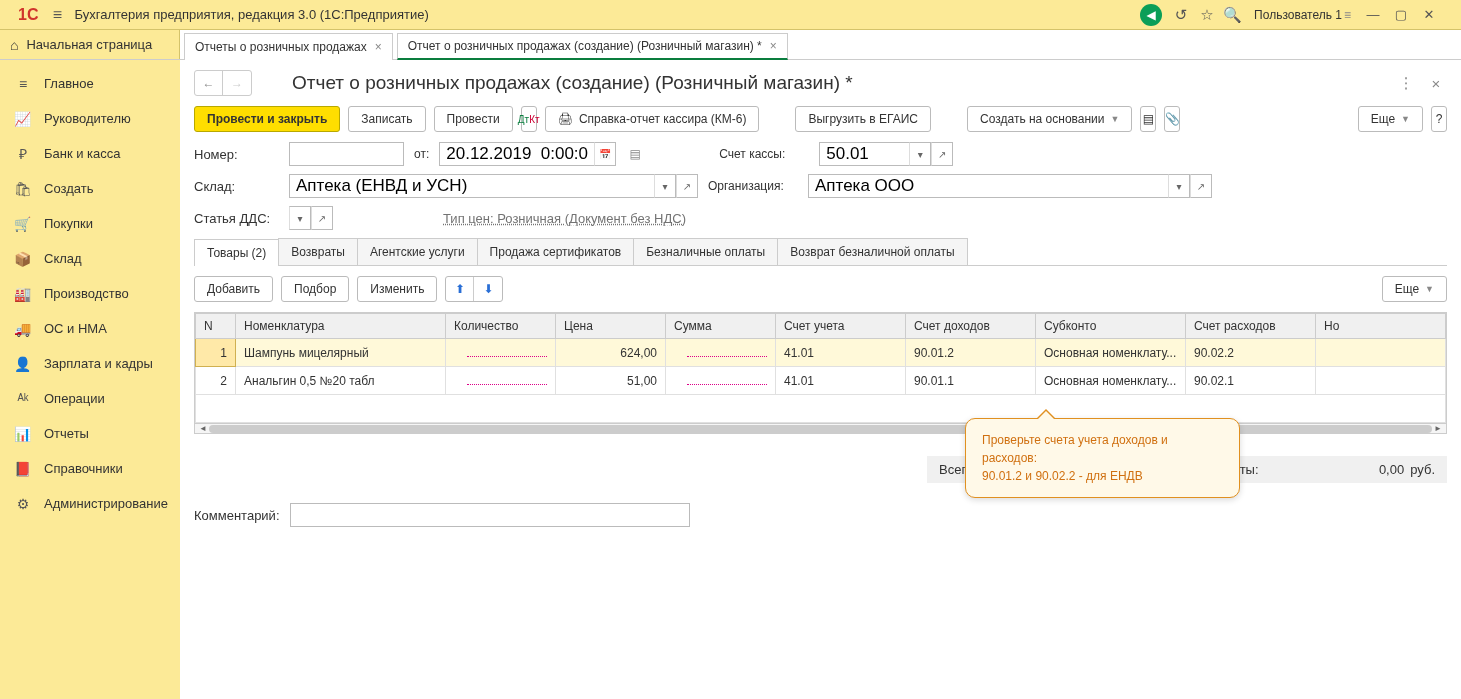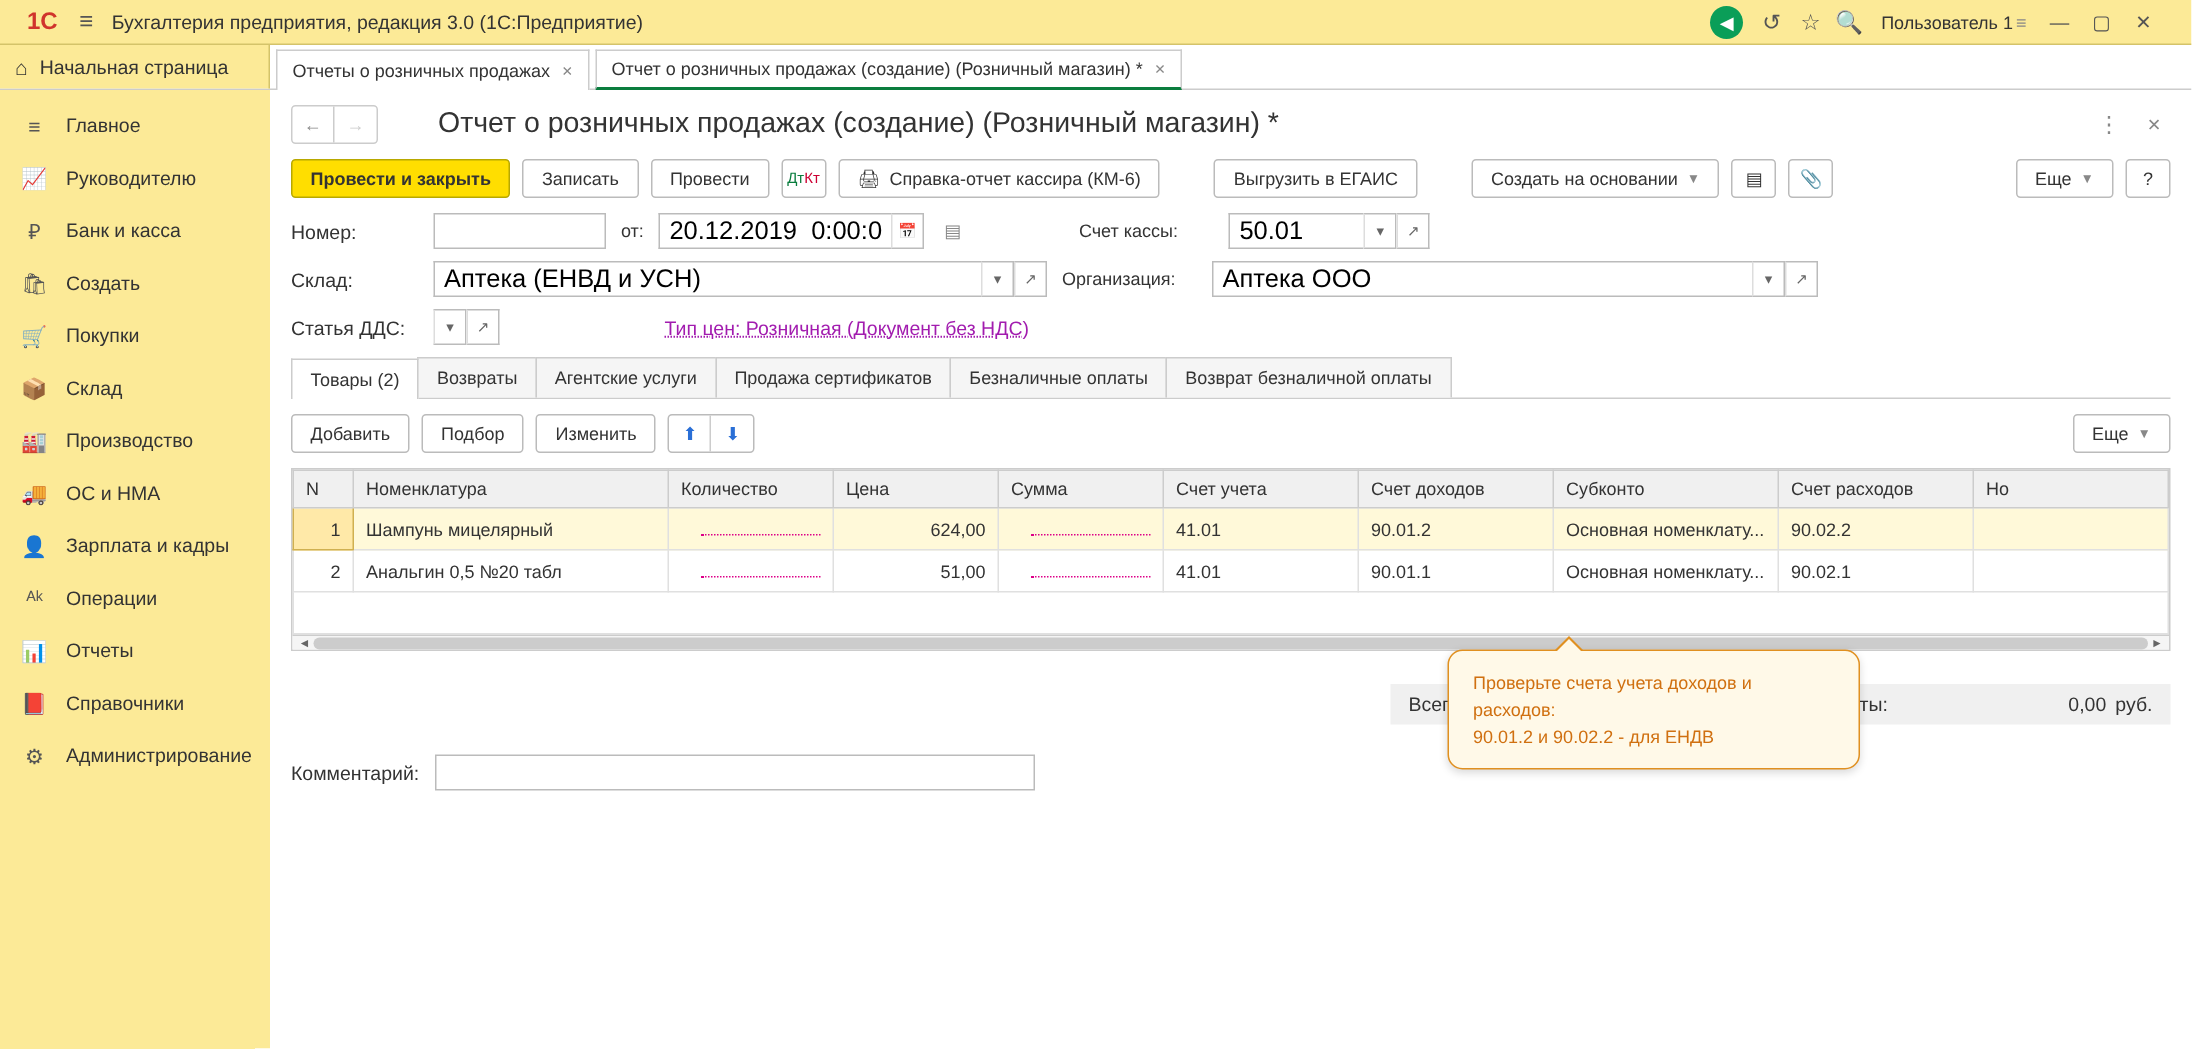--- a/index.html
+++ b/index.html
@@ -39,33 +39,33 @@
 .nav-btn{ width:28px;height:24px;display:flex;align-items:center;justify-content:center;color:#888;border-right:1px solid #ccc;cursor:pointer;}
 .nav-btn:last-child{border-right:none;}
 .doc-title{ font-size:19px;margin-left:40px;color:#333;}
 .header-actions{ margin-left:auto;display:flex;align-items:center;gap:8px;}
 .icon-btn-sm{ width:22px;height:22px;display:flex;align-items:center;justify-content:center;color:#888;cursor:pointer;font-size:15px;}
 
 
 .toolbar{ display:flex;align-items:center;gap:8px;margin-bottom:10px;flex-wrap:wrap;}
 .btn{ border:1px solid #bbb;border-radius:3px;background:#fff;height:26px;padding:0 12px;font-size:12px;display:flex;align-items:center;cursor:pointer;}
 .btn.primary{ background:#FFDE00;border-color:#b8a800;font-weight:bold;}
-.btn.icon-only{ padding:0;width:30px;justify-content:center;}
+.btn.icon-only{ padding:0;width:16px;justify-content:center;}
 .btn .caret{ margin-left:6px;color:#888;font-size:9px;}
 .btn .btn-icon{ margin-right:6px;}
 .toolbar .right{ margin-left:auto;display:flex;gap:8px;}
 
 
 .form-row{ display:flex;align-items:center;margin-bottom:8px;gap:10px;}
 .form-label{ width:85px;font-size:13px;}
 .input{ border:1px solid #bbb;height:24px;padding:0 6px;font-size:17px;}
 .input-group{ display:flex;}
 .input-group .input{ border-right:none;}
 .input-group .ig-btn{ border:1px solid #bbb;border-left:1px solid #ddd;width:22px;height:24px;display:flex;align-items:center;justify-content:center;background:#fff;cursor:pointer;font-size:10px;color:#666;}
-.link{ color:#a21caf;text-decoration:underline dotted;cursor:pointer;font-size:13px;}
+.link{ color:#737373;text-decoration:underline dotted;cursor:pointer;font-size:13px;}
 
 
 .tabs{ display:flex;border-bottom:1px solid #ccc;}
 .tab{ border:1px solid #ccc;border-bottom:none;padding:6px 12px;font-size:12px;background:#f5f5f5;margin-right:-1px;cursor:pointer;}
 .tab.active{ background:#fff;position:relative;top:1px;}
 
 
 .grid-toolbar{ display:flex;align-items:center;gap:8px;padding:10px 0;}
 .arrow-btns{ border:1px solid #bbb;border-radius:3px;display:flex;}
 .arrow-btns .ab{ width:28px;height:24px;display:flex;align-items:center;justify-content:center;cursor:pointer;}
@@ -362,21 +362,21 @@
               <td colspan="10" class="grid-empty"></td>
             </tr>
         </tbody>
       </table>
       <div class="grid-scroll">
         <span class="sc-ar" style="left:2px;">◄</span>
         <div class="thumb"></div>
         <span class="sc-ar" style="right:2px;">►</span>
       </div>
 
-      <div class="tooltip-box" style="top:120px;left:770px;width:275px;">
+      <div class="tooltip-box" style="top:105px;left:770px;width:275px;">
         <div>Проверьте счета учета доходов и расходов:</div>
         <div>90.01.2 и 90.02.2 - для ЕНДВ</div>
       </div>
     </div>
 
     <div class="totals">
       <span class="t-label">Всего:</span>
       <span class="t-val">0,00</span>
       <span class="t-cur">руб.</span>
       <span class="t-label">Итого оплаты:</span>

